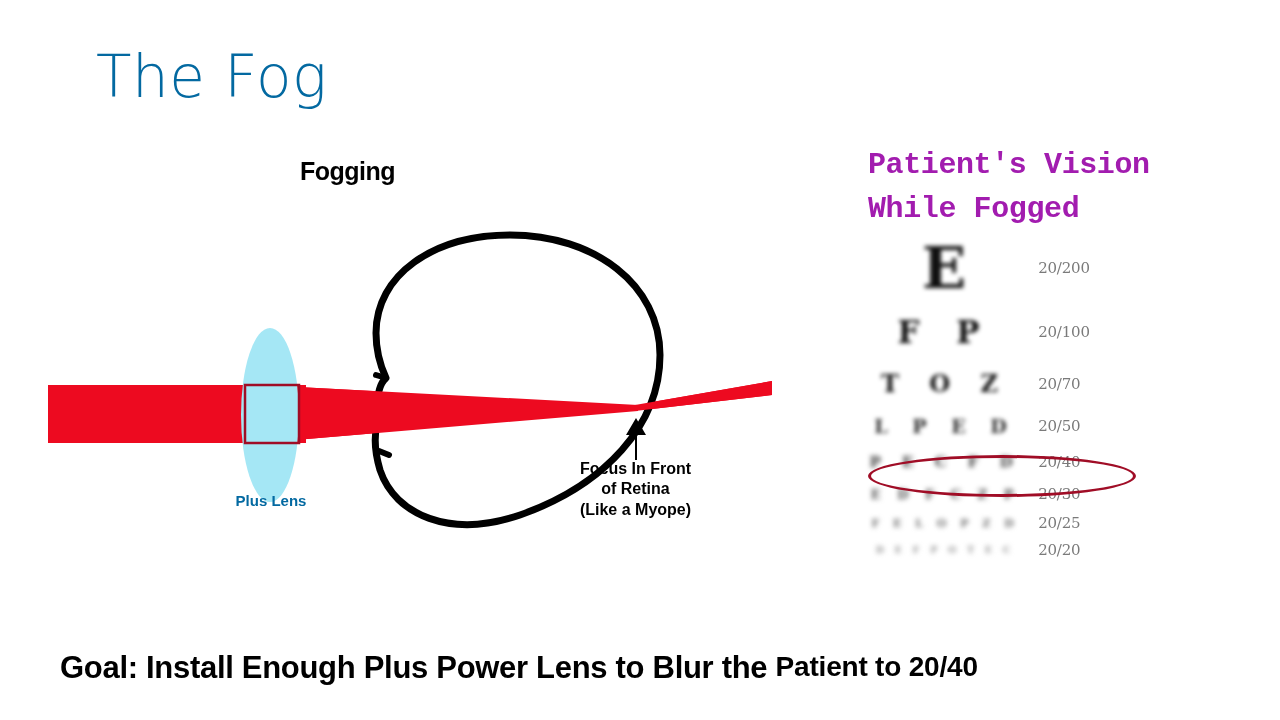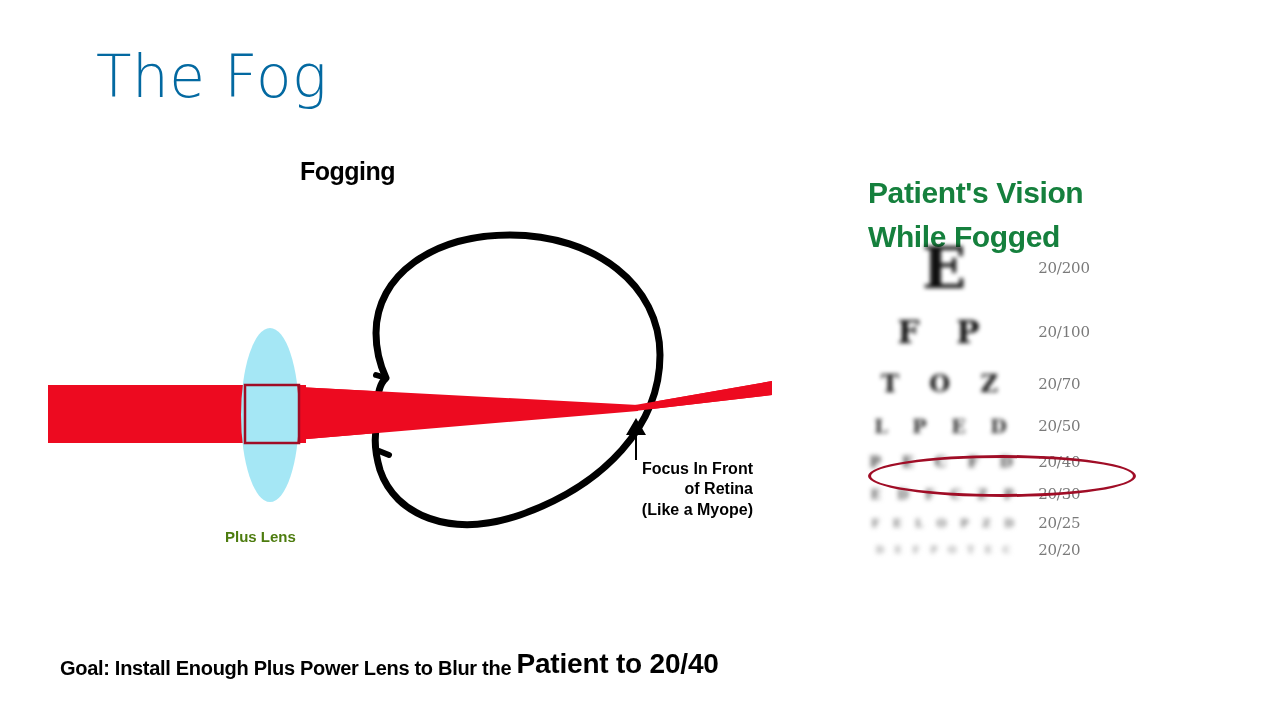--- a/index.html
+++ b/index.html
@@ -40,56 +40,55 @@
     font-size: 25px;
     color: #000000;
     letter-spacing: -0.5px;
     white-space: nowrap;
   }
   #chart-heading {
     position: absolute;
     left: 868px;
     top: 143px;
     width: 300px;
-    font-family: Liberation Sans, sans-serif;
+    font-family: Liberation Mono, monospace;
     font-weight: bold;
     font-size: 30px;
     line-height: 1.48;
-    color: #15803d;
+    color: #a21caf;
     letter-spacing: -0.4px;
-    margin-top: 28px;
   }
   #chart-heading .line { display: block; }
 
   
   #eye-diagram {
     position: absolute;
     left: 20px;
     top: 215px;
   }
 
   
   #plus-lens-label {
     position: absolute;
     left: 225px;
-    top: 528px;
+    top: 492px;
     width: 92px;
-    text-align: left;
+    text-align: center;
     font-family: "Liberation Sans", sans-serif;
     font-weight: bold;
     font-size: 15px;
-    color: #4d7c0f;
+    color: #0369a1;
     white-space: nowrap;
   }
   #focus-label {
     position: absolute;
     left: 518px;
     top: 459px;
     width: 235px;
-    text-align: right;
+    text-align: center;
     font-family: "Liberation Sans", sans-serif;
     font-weight: bold;
     font-size: 16px;
     line-height: 1.28;
     color: #000000;
   }
   #focus-label .line { display: block; }
 
   
   #snellen-chart {
@@ -160,21 +159,21 @@
     position: absolute;
     left: 60px;
     top: 650px;
     width: 1180px;
     font-family: "Liberation Sans", sans-serif;
     font-weight: bold;
     color: #000000;
     white-space: nowrap;
   }
   #goal-caption .seg-a {
-    font-size: 20px;
+    font-size: 31px;
     letter-spacing: -0.3px;
   }
   #goal-caption .seg-b {
     font-size: 28px;
     letter-spacing: -0.2px;
     position: relative;
     top: -2px;
   }
 </style>
 </head>

